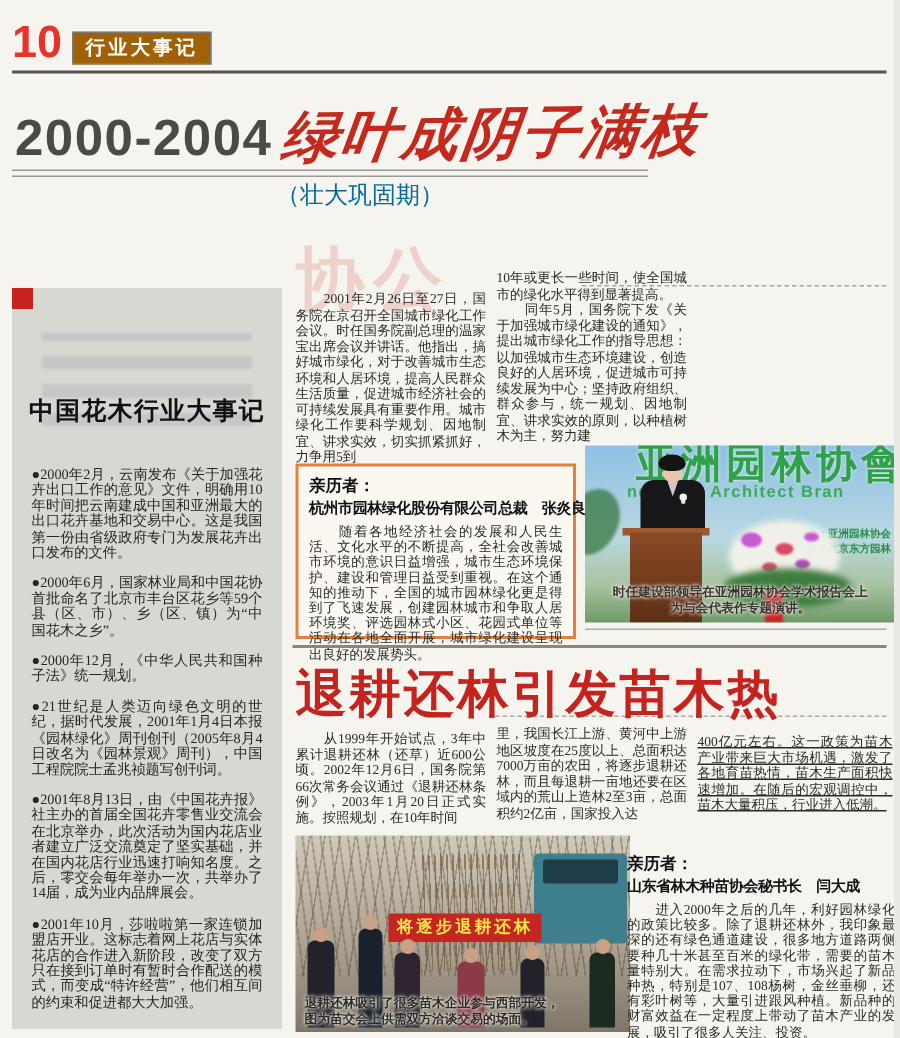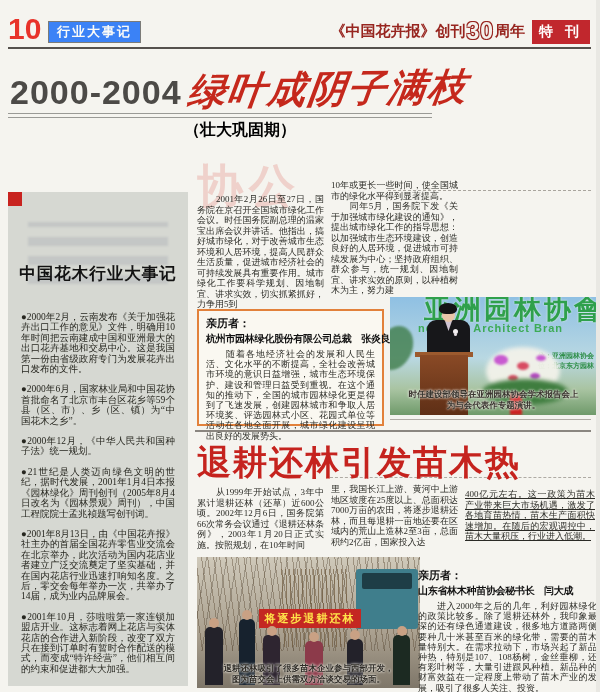--- a/index.html
+++ b/index.html
@@ -3,37 +3,37 @@
 <meta charset="utf-8">
 <style>
   html,body{margin:0;padding:0;background:#e9e8e3;}
   .page{position:relative;width:596px;height:692px;background:#f5f4ef;overflow:hidden;
         font-family:"Liberation Serif","DejaVu Serif",serif;color:#222;}
   .abs{position:absolute;}
   .sans{font-family:"Liberation Sans","DejaVu Sans",sans-serif;}
 
   
   .pagenum{left:8px;top:12px;font:700 30px "Liberation Sans","DejaVu Sans",sans-serif;color:#e8332a;}
-  .section-badge{left:48px;top:21px;background:#3b82f6;color:#fbfbf8;font-weight:700;font-size:13px;
+  .section-badge{left:48px;top:21px;background:#a16207;color:#fbfbf8;font-weight:700;font-size:13px;
                  padding:2px 9px;letter-spacing:2px;box-shadow:inset 0 0 0 1px #7b7b78;}
   .brand{right:6px;top:18px;display:flex;align-items:center;}
   .brand-prefix,.brand-suffix{color:#97251f;font-weight:700;font-size:15px;}
   .brand-number{font:700 23px "Liberation Sans","DejaVu Sans",sans-serif;color:#f3f1ec;margin:0 1px;
      text-shadow:-1px -1px 0 #97251f,1px -1px 0 #97251f,-1px 1px 0 #97251f,1px 1px 0 #97251f;letter-spacing:1px;}
   .special-badge{background:#c1272d;color:#fff;font:700 14px "Liberation Sans",sans-serif;
                  padding:3px 7px;letter-spacing:4px;margin-left:7px;}
   .header-rule{left:8px;right:5px;top:47px;height:2px;background:#55514d;}
 
   
   .years{left:10px;top:73px;font:700 34px "Liberation Sans","DejaVu Sans",sans-serif;color:#4c4a47;letter-spacing:1px;}
   .script-title{left:188px;top:64px;font-style:italic;font-weight:700;font-size:38px;color:#c5281c;
                 transform:skewX(-8deg) rotate(-1deg);letter-spacing:2px;white-space:nowrap;}
   .title-line1{left:8px;top:113px;width:424px;height:1px;background:#9a9a96;}
   .title-line2{left:8px;top:117px;width:424px;height:1px;background:#9a9a96;}
-  .subtitle{left:140px;top:120px;width:200px;text-align:center;font-weight:700;font-size:16px;color:#000000;}
+  .subtitle{left:140px;top:120px;width:200px;text-align:center;font-weight:400;font-size:16px;color:#0369a1;}
 
   
   .sidebar{left:8px;top:192px;width:180px;height:494px;background:#d6d8d2;}
   .sidebar-corner{left:8px;top:192px;width:14px;height:14px;background:#c8231f;}
   .sidebar-ghost{left:28px;top:222px;width:140px;height:62px;
      background:repeating-linear-gradient(0deg,rgba(105,115,140,.16) 0 9px,transparent 9px 19px);
      filter:blur(1.2px);}
   .sidebar-title{left:8px;top:263px;width:180px;text-align:center;font-weight:700;font-size:16.5px;
                  letter-spacing:1px;color:#121212;}
   .sidebar-items{left:21px;top:312px;width:154px;}
@@ -100,39 +100,33 @@
      opacity:.85;}
   .p2-saplings{left:84px;top:12px;width:66px;height:78px;
      background:repeating-linear-gradient(88deg,transparent 0 3px,rgba(110,88,58,.65) 3px 4px);}
   .p2-truck{right:2px;top:12px;width:62px;height:60px;background:#3f7e8c;border-radius:3px;}
   .p2-truck-window{right:8px;top:16px;width:50px;height:16px;background:#1e3d46;border-radius:2px;}
   .p2-banner{left:62px;top:52px;width:102px;height:19px;background:#c42722;color:#ffe34a;
      font:700 11px "Liberation Sans",sans-serif;letter-spacing:2px;text-align:center;line-height:19px;}
   .pp{position:absolute;background:#23222a;border-radius:5px 5px 0 0;}
   .pp::before{content:"";position:absolute;left:50%;top:-9px;transform:translateX(-50%);
      width:10px;height:10px;border-radius:50%;background:#c9a184;}
-  .p2-caption{left:6px;right:6px;bottom:3px;text-align:center;font-weight:700;font-size:8.5px;line-height:11px;
+  .p2-caption{left:6px;right:6px;bottom:3px;text-align:left;font-weight:700;font-size:8.5px;line-height:11px;
      color:#2e2b26;text-shadow:0 0 2px #efece4,0 0 3px #efece4;filter:blur(.4px);}
 
   
   .witness2{left:418px;top:568px;width:179px;}
 </style>
 </head>
 <body>
 
 <div class="page">
 
   <div class="abs pagenum">10</div>
   <div class="abs section-badge">行业大事记</div>
-  <div class="abs brand">
-    <span class="brand-prefix">《中国花卉报》创刊</span>
-    <span class="brand-number">30</span>
-    <span class="brand-suffix">周年</span>
-    <span class="special-badge">特 刊</span>
-  </div>
   <div class="abs header-rule"></div>
 
   <div class="abs years sans">2000-2004</div>
   <div class="abs script-title">绿叶成阴子满枝</div>
   <div class="abs title-line1"></div>
   <div class="abs title-line2"></div>
   <div class="abs subtitle">（壮大巩固期）</div>
 
   <div class="abs sidebar"></div>
   <div class="abs sidebar-corner"></div>

